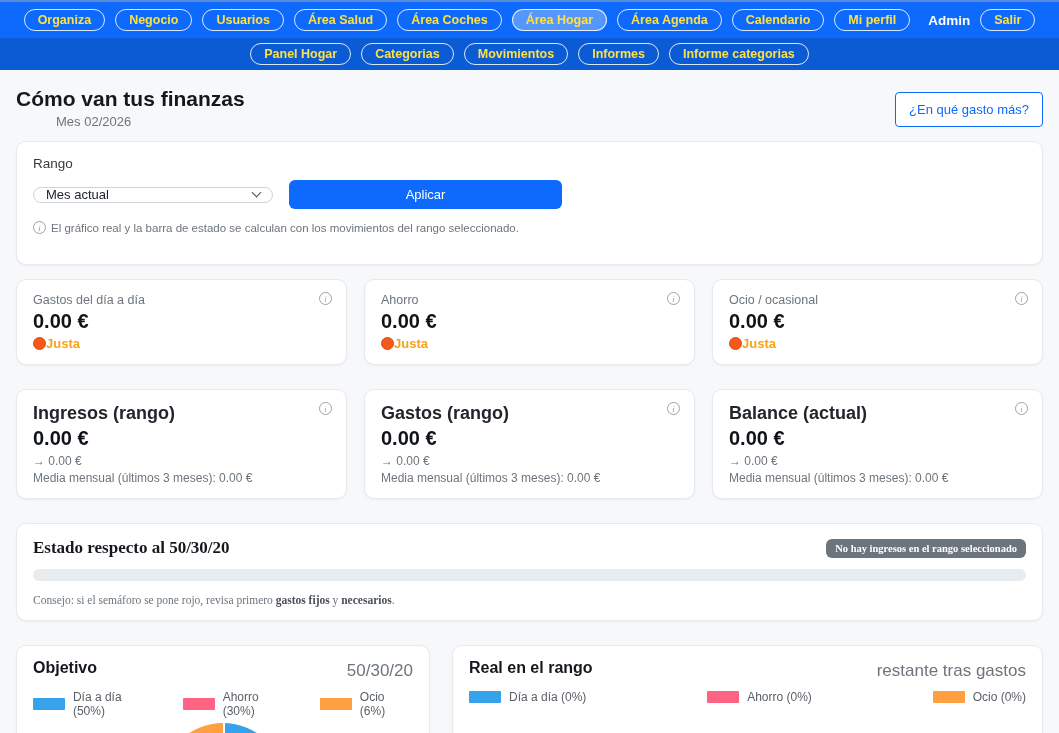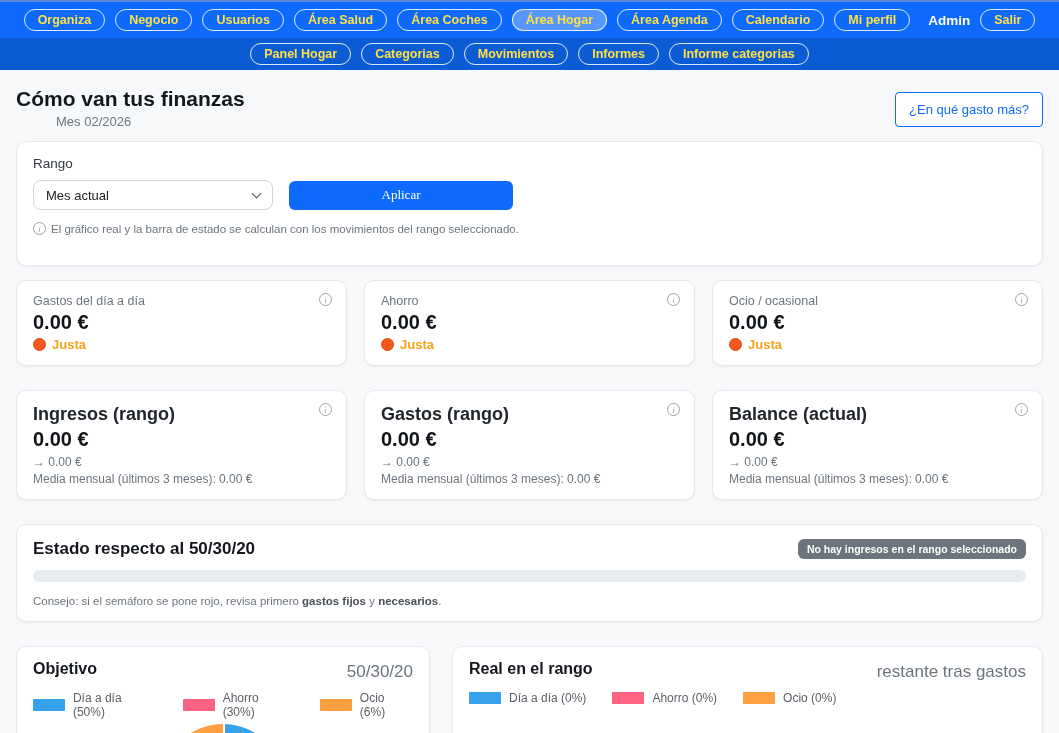--- a/index.html
+++ b/index.html
@@ -22,56 +22,56 @@
   .btn-outline-primary { border:1px solid #0d6afd; color:#0d6afd; }
   .btn-outline-secondary { border:1px solid #c3c9cf; color:#495057; }
 
   
   .card { background:#fff; border:1px solid #e6e9ed; border-radius:10px; box-shadow:0 1px 2px rgba(16,24,40,.05); }
 
   
   .range-card { margin:0 16px; padding:14px 16px 30px; }
   .range-label { font-size:13.5px; color:#343a40; margin-bottom:9px; }
   .range-row { display:flex; align-items:center; }
-  .select { width:240px; height:30px; border:1px solid #ced4da; border-radius:8px; background:#fff; display:flex; align-items:center; justify-content:space-between; padding:0 12px; font-size:13px; color:#212529; cursor:pointer; }
+  .select { width:240px; height:16px; border:1px solid #ced4da; border-radius:8px; background:#fff; display:flex; align-items:center; justify-content:space-between; padding:0 12px; font-size:13px; color:#212529; cursor:pointer; }
   .chevron { width:7px; height:7px; border-right:1.5px solid #495057; border-bottom:1.5px solid #495057; transform:rotate(45deg); margin-top:-4px; }
-  .btn-apply { width:224px; height:29px; margin-left:16px; background:#0d6afd; border:none; border-radius:6px; color:#fff; font-size:13px; cursor:pointer; font-family:Liberation Serif, serif; }
+  .btn-apply { width:273px; height:29px; margin-left:16px; background:#0d6afd; border:none; border-radius:6px; color:#fff; font-size:13px; cursor:pointer; font-family:Liberation Sans, sans-serif; }
   .range-note { margin-top:12px; font-size:11.5px; color:#6c757d; display:flex; align-items:center; gap:5px; }
 
   .info-icon { display:inline-flex; align-items:center; justify-content:center; width:13px; height:13px; min-width:13px; border:1px solid #9aa3ad; border-radius:50%; color:#9aa3ad; font-size:9px; font-family:"Liberation Serif", serif; font-style:italic; }
 
   
   .stats-grid { margin:14px 16px 0; display:grid; grid-template-columns:repeat(3,1fr); gap:24px 17px; }
   .stat-card { padding:13px 16px; position:relative; }
   .stat-card .corner { position:absolute; top:12px; right:14px; }
   .stat-title-muted { font-size:12.5px; color:#6c757d; }
   .stat-title-strong { font-size:18px; font-weight:bold; color:#21262c; }
   .stat-value { font-size:20px; font-weight:bold; color:#101418; margin-top:3px; }
-  .stat-status { display:flex; align-items:center; gap:6px; margin-top:3px; }
+  .stat-status { display:flex; align-items:center; margin-top:3px; }
   .dot { width:13px; height:13px; border-radius:50%; background:#f4581c; border:1.5px solid #dd4a0f; }
   .status-label { font-size:13px; font-weight:bold; color:#f6a21a; }
   .stat-delta { font-size:12px; color:#6c757d; margin-top:4px; }
   .stat-media { font-size:12px; color:#6c757d; margin-top:3px; }
 
   
-  .status-card { margin:24px 16px 0; padding:14px 16px; }
+  .status-card { margin:24px 16px 0; padding:14px 16px;font-family:Liberation Serif, serif; }
   .status-head { display:flex; align-items:center; justify-content:space-between; }
   .status-title { font-size:17px; font-weight:bold; color:#14181d; }
   .badge { background:#6c757d; color:#fff; font-size:10.5px; font-weight:bold; padding:4px 9px; border-radius:6px; white-space:nowrap; }
   .progress { height:12px; background:#e9ecef; border-radius:7px; margin-top:11px; overflow:hidden; }
   .tip { margin-top:13px; font-size:11.5px; color:#6c757d; }
   .tip b { color:#495057; }
 
   
   .charts-grid { margin:24px 16px 0; display:grid; grid-template-columns:414px 1fr; gap:22px; }
   .chart-card { padding:13px 16px; height:230px; }
   .chart-head { display:flex; align-items:flex-start; justify-content:space-between; }
   .chart-title { font-size:16px; font-weight:bold; color:#14181d; }
   .chart-corner { font-size:17px; color:#6c757d; margin-top:2px; }
-  .legend { display:flex; justify-content:flex-start; gap:26px; margin-top:9px; }
+  .legend { display:flex; justify-content:space-between; gap:26px; margin-top:9px; }
   .legend-item { display:flex; align-items:center; gap:8px; cursor:pointer; }
   .swatch { width:32px; height:12px; border-radius:1px; }
   .legend-text { font-size:12px; color:#5a5f66; }
   .donut-wrap { display:flex; justify-content:center; margin-top:5px; }
   .donut { width:124px; height:124px; border-radius:50%; position:relative; }
   .donut-hole { position:absolute; left:50%; top:50%; width:68px; height:68px; margin:-34px 0 0 -34px; background:#fff; border-radius:50%; }
 </style>
 </head>
 <body>
 

